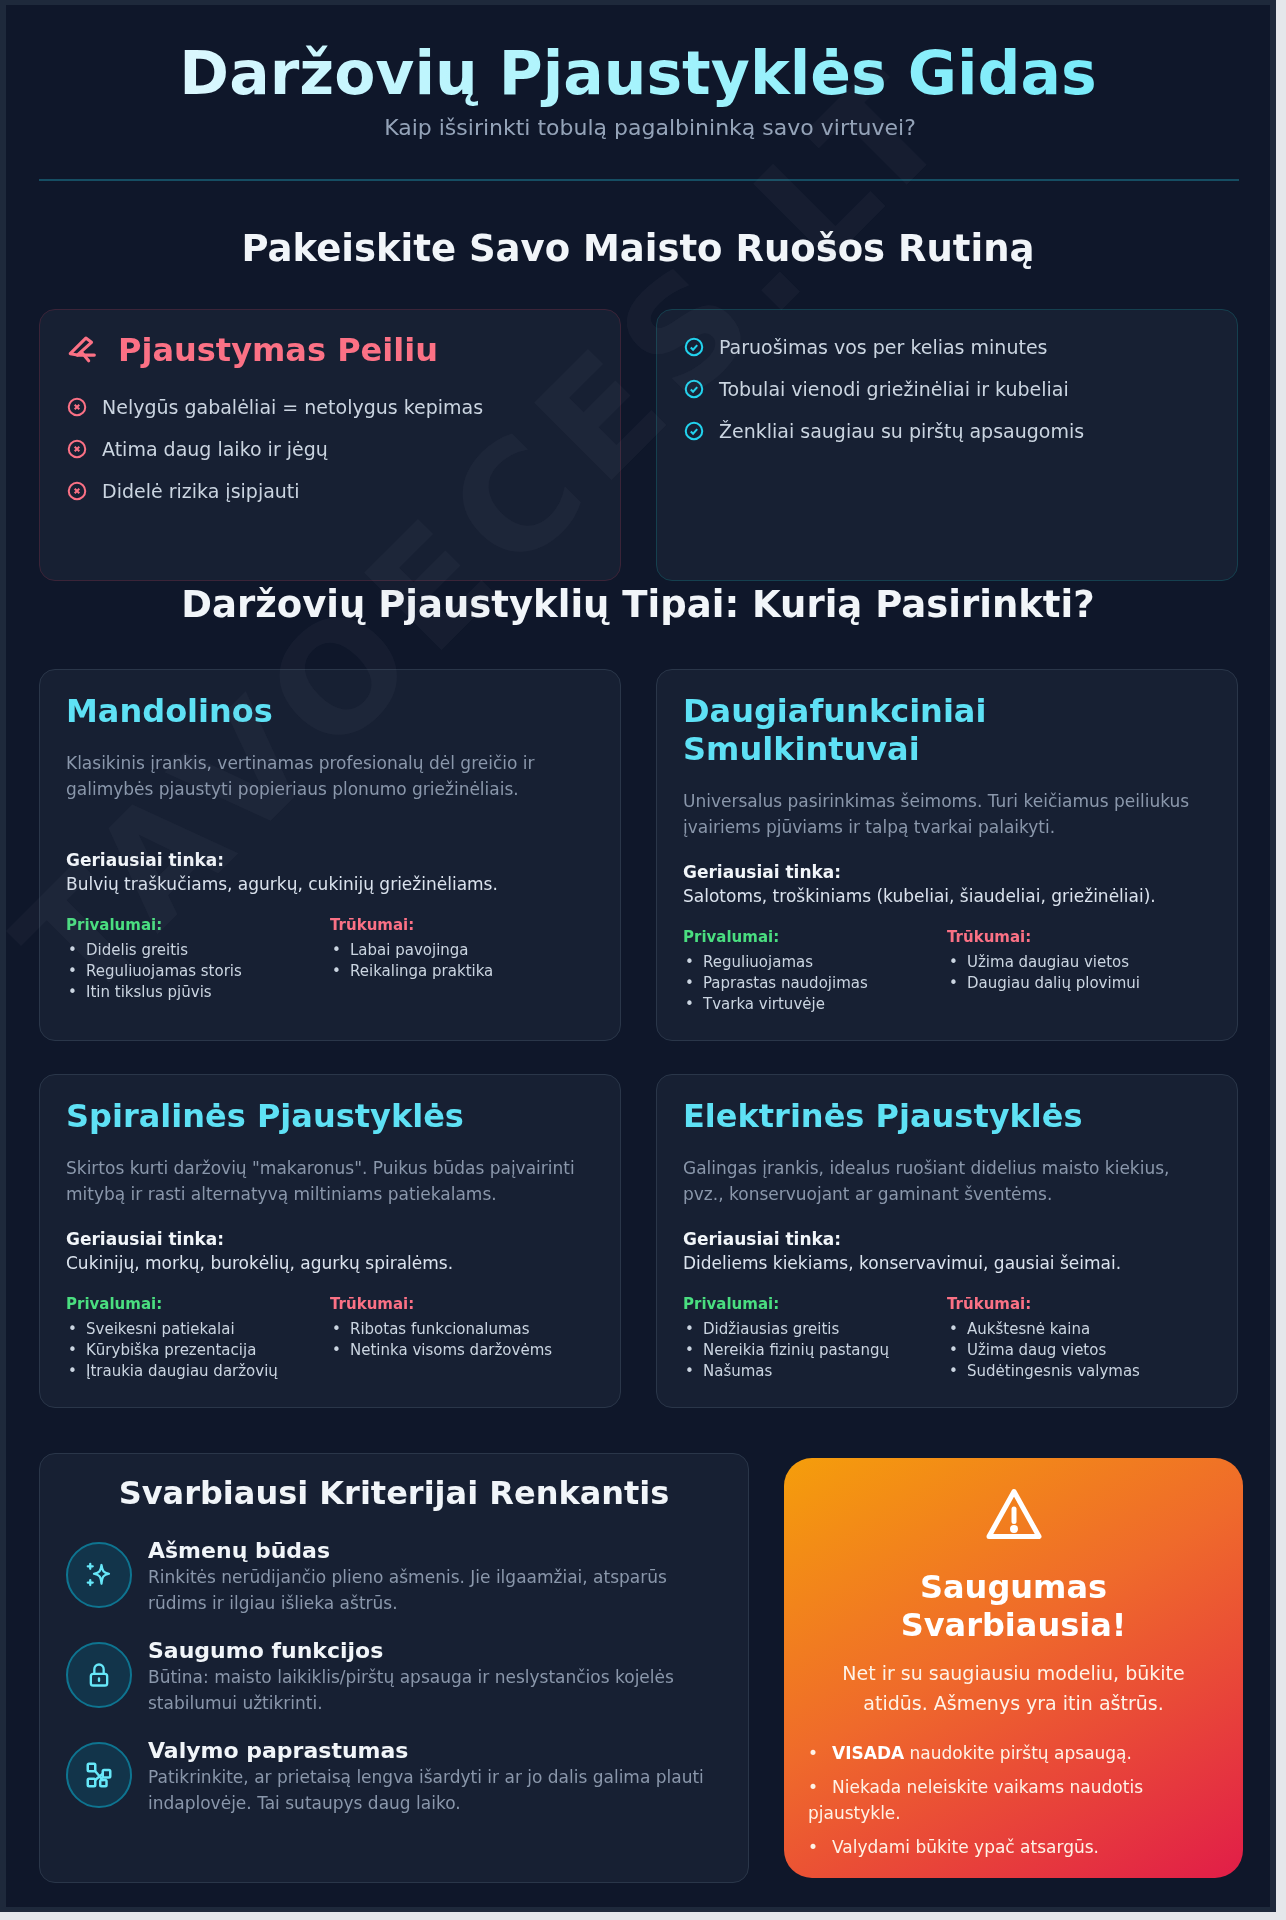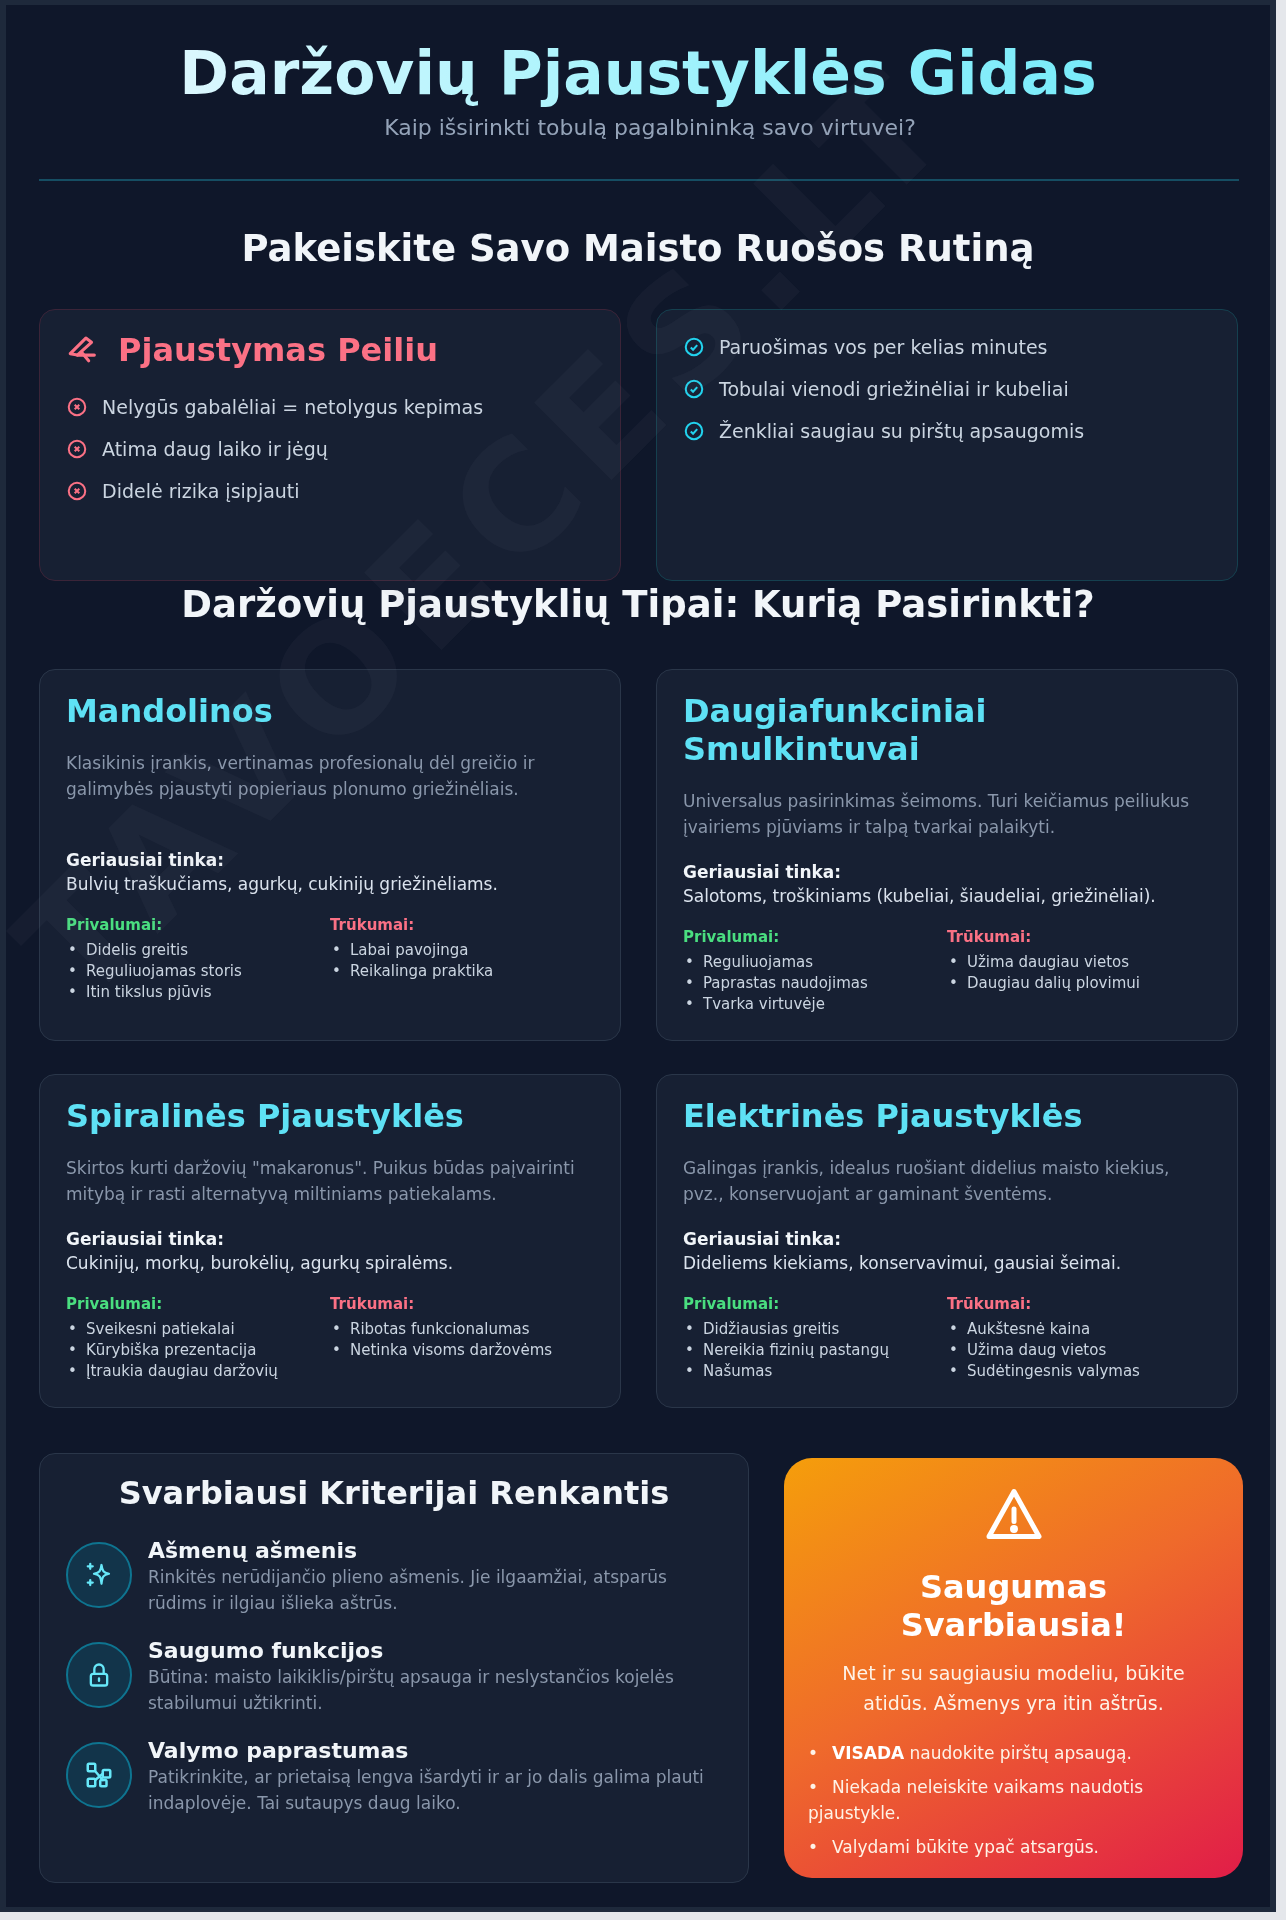--- a/index.html
+++ b/index.html
@@ -277,21 +277,21 @@
   <div class="card criteria">
     <h3>Svarbiausi Kriterijai Renkantis</h3>
     <div class="crit-item">
       <div class="crit-icon">
         <svg width="30" height="30" viewBox="0 0 24 24" fill="none" stroke="#67e8f9" stroke-width="1.8" stroke-linejoin="round">
           <path d="M14 4 C14.6 9 15.5 10 20 11 C15.5 12 14.6 13 14 19 C13.4 13 12.5 12 8 11 C12.5 10 13.4 9 14 4 Z"></path>
           <path d="M5 3v4M3 5h4M5 16v4M3 18h4" stroke-linecap="round"></path>
         </svg>
       </div>
       <div>
-        <div class="crit-title">Ašmenų ašmenis</div>
+        <div class="crit-title">Ašmenų būdas</div>
         <div class="crit-text">Rinkitės nerūdijančio plieno ašmenis. Jie ilgaamžiai, atsparūs rūdims ir ilgiau išlieka aštrūs.</div>
       </div>
     </div>
     <div class="crit-item">
       <div class="crit-icon">
         <svg width="28" height="28" viewBox="0 0 24 24" fill="none" stroke="#67e8f9" stroke-width="2" stroke-linecap="round">
           <rect x="5" y="11" width="14" height="10" rx="2"></rect>
             <path d="M8 11V7a4 4 0 0 1 8 0v4"></path>
             <path d="M12 15v2"></path>
         </svg>

